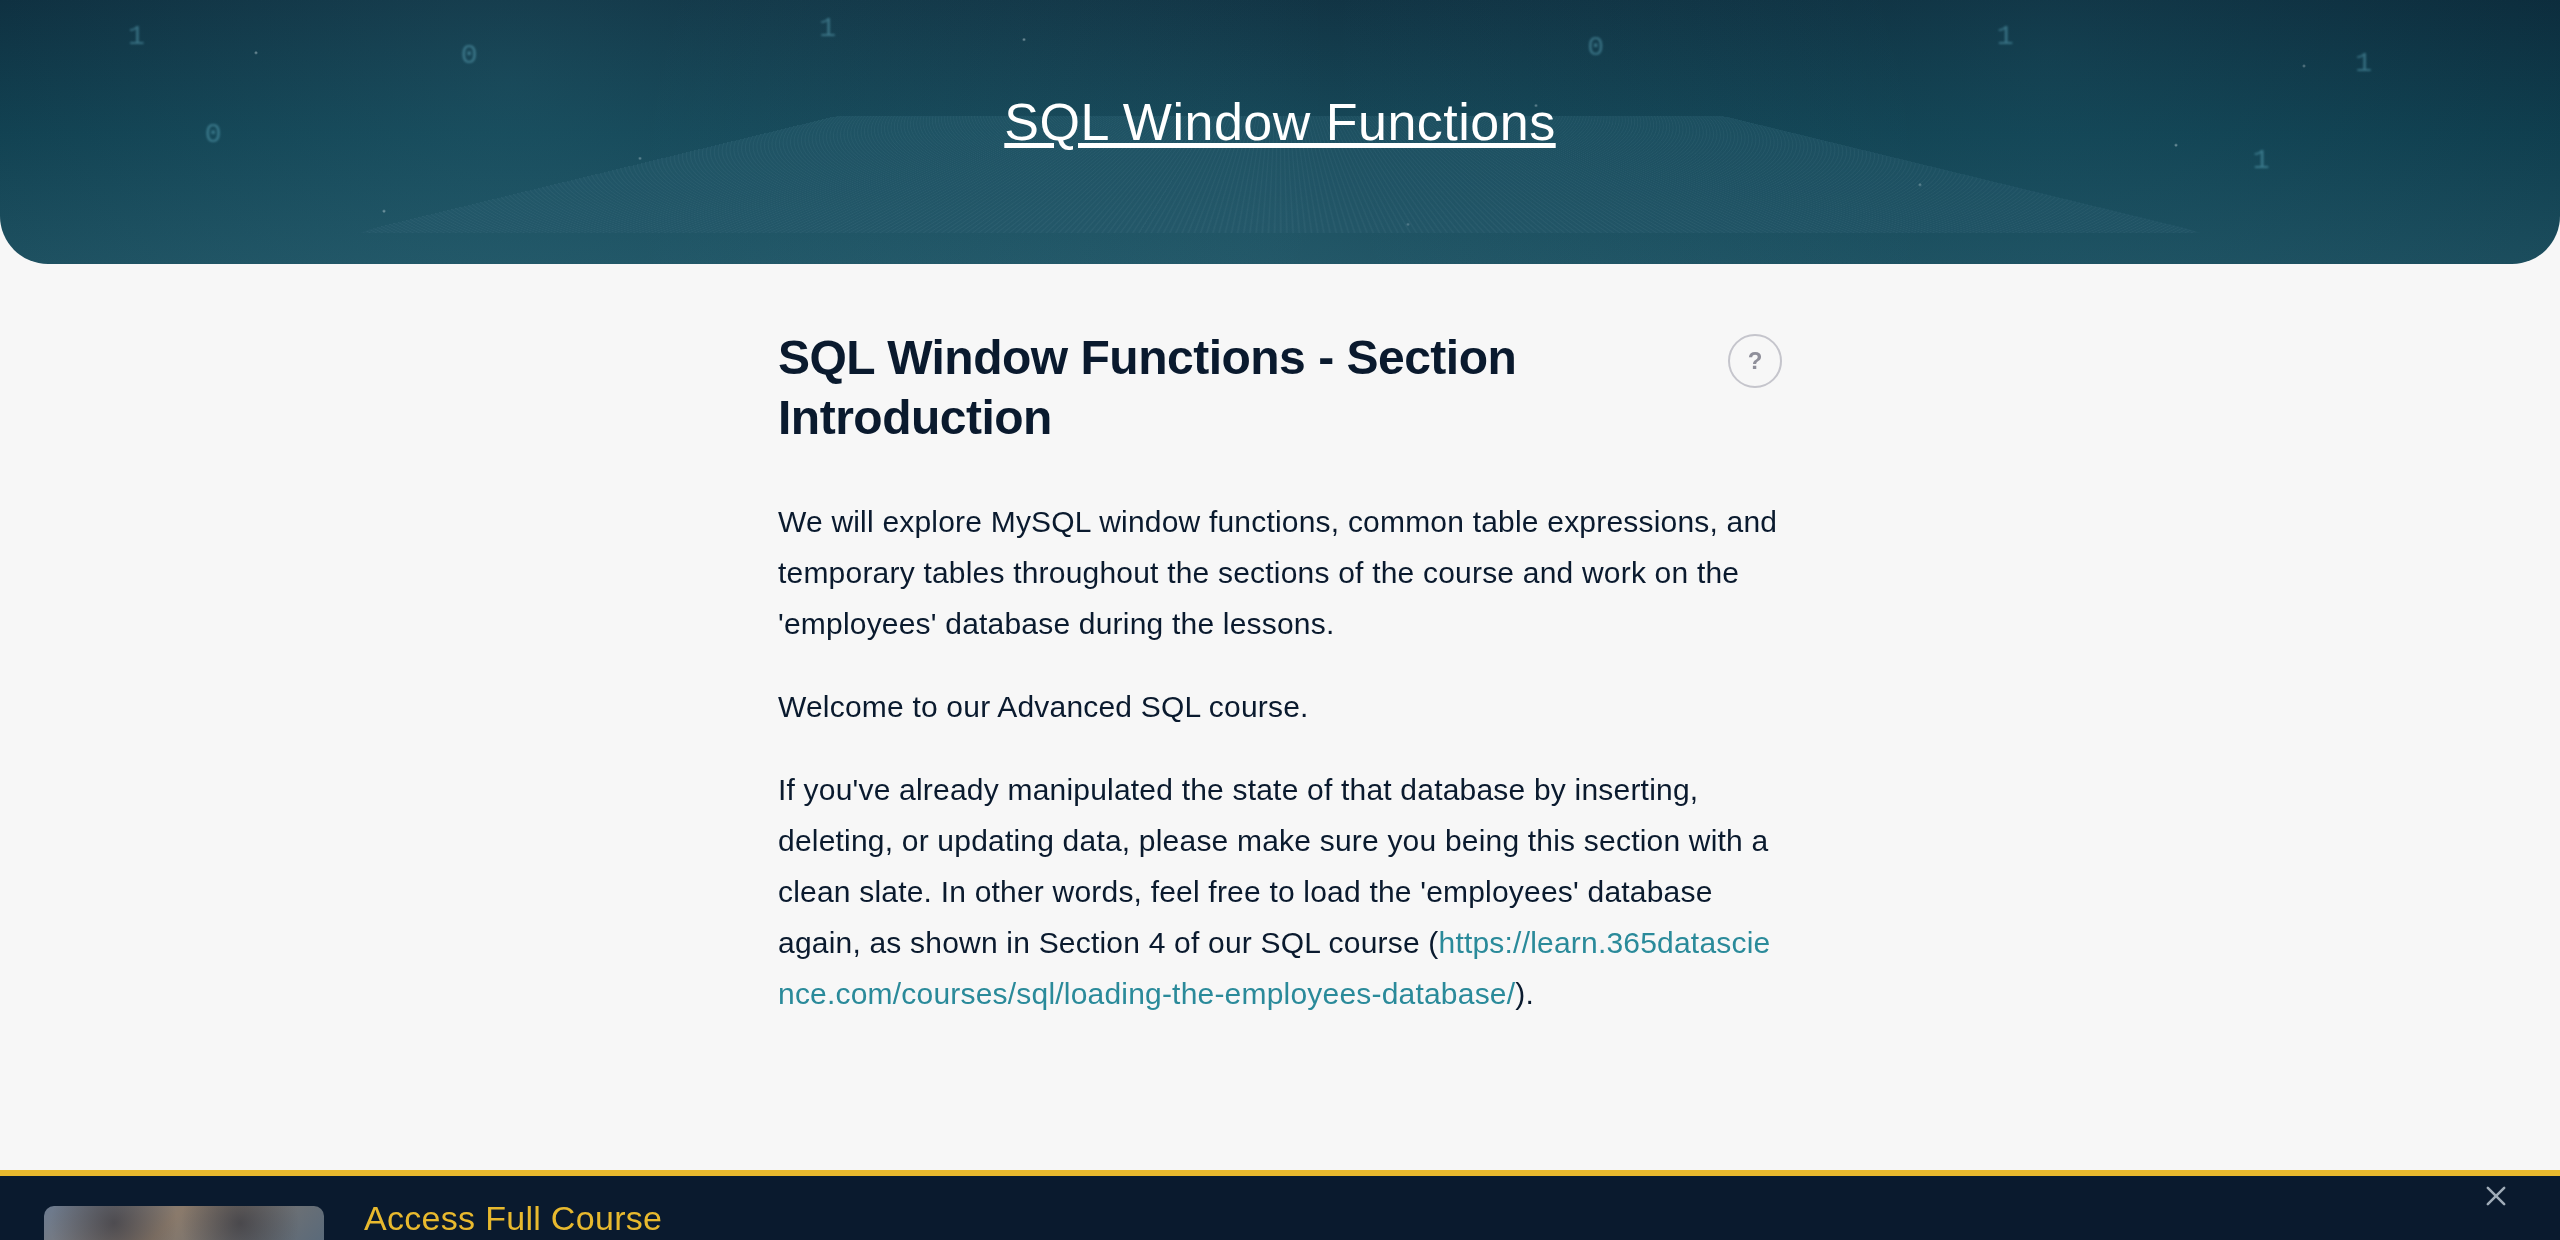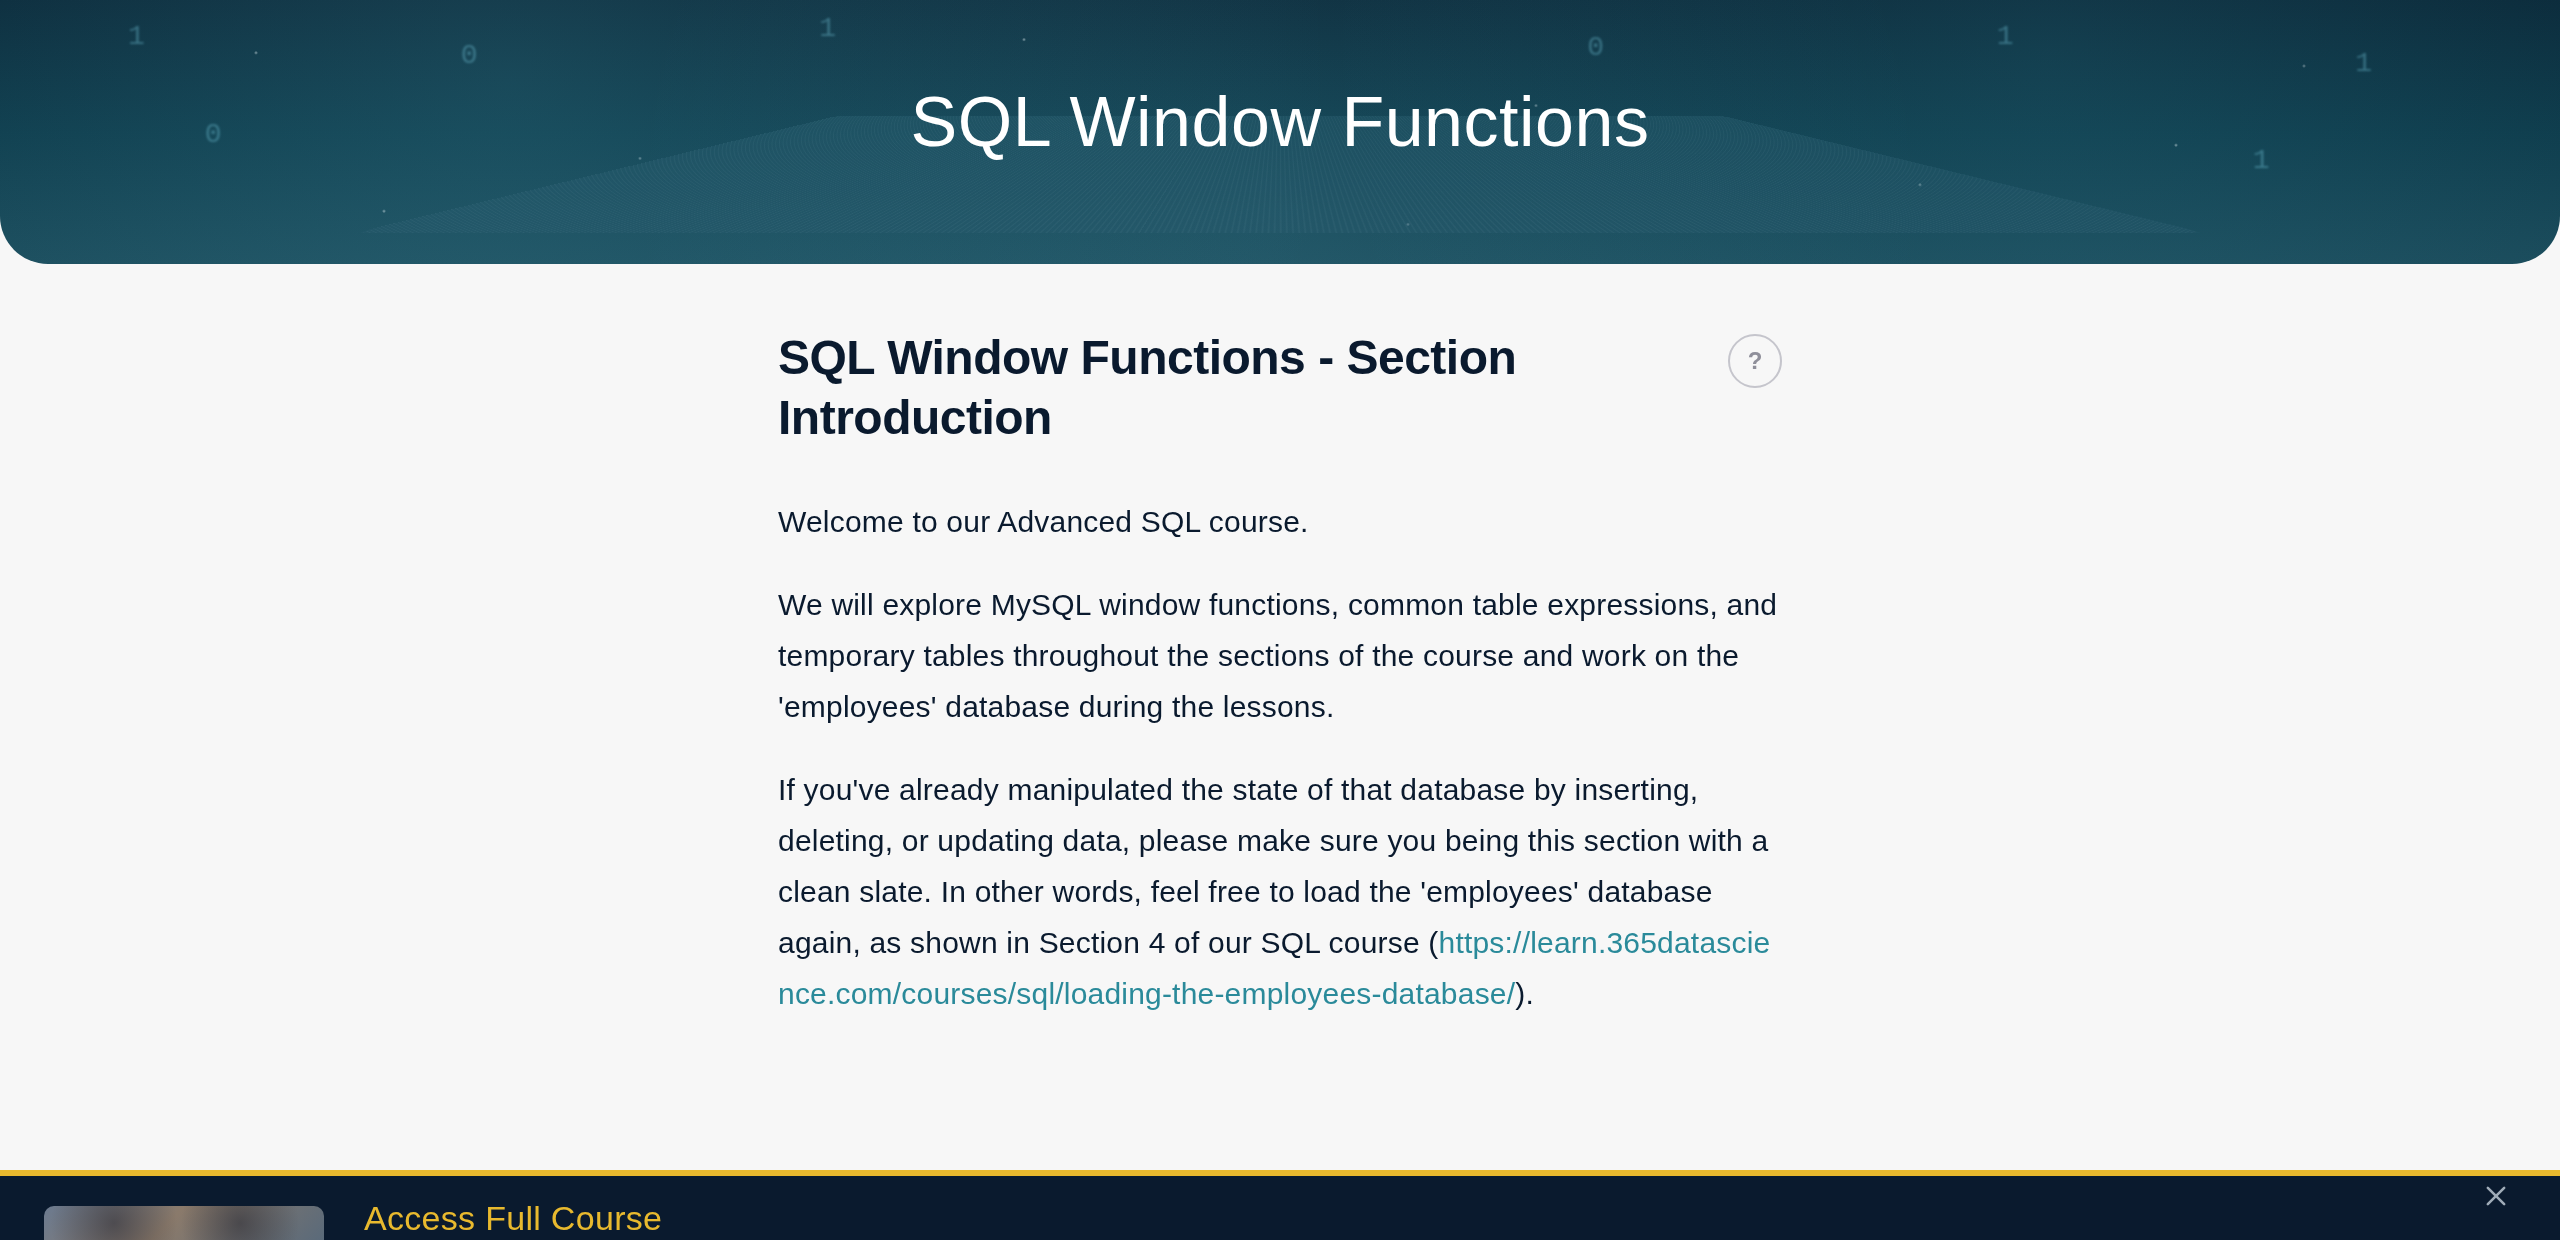--- a/index.html
+++ b/index.html
@@ -69,24 +69,25 @@
     .hero-digits span:nth-child(3){top:5%;left:32%}
     .hero-digits span:nth-child(4){top:12%;left:62%}
     .hero-digits span:nth-child(5){top:8%;left:78%}
     .hero-digits span:nth-child(6){top:18%;left:92%}
     .hero-digits span:nth-child(7){top:45%;left:8%}
     .hero-digits span:nth-child(8){top:55%;left:88%}
     .hero-title {
       position: relative;
       z-index: 2;
       color: #ffffff;
-      font-size: 70px;
+      font-size: 52px;
       font-weight: 500;
       letter-spacing: 0.5px;
       margin-top: -20px;
+      text-decoration: underline;
     }
     .content {
       max-width: 1004px;
       margin: 0 auto;
       padding: 64px 0 180px 0;
     }
     .content-header {
       display: flex;
       align-items: flex-start;
       justify-content: space-between;
@@ -207,22 +208,22 @@
 </div>
 
 <div class="content">
   <div class="content-header">
     <h2 class="section-title">SQL Window Functions - Section Introduction</h2>
     <button class="help-button">
       <span>?</span>
     </button>
   </div>
 
+  <p class="body-text">We will explore MySQL window functions, common table expressions, and temporary tables throughout the sections of the course and work on the 'employees' database during the lessons.</p>
   <p class="body-text">Welcome to our Advanced SQL course.</p>
-  <p class="body-text">We will explore MySQL window functions, common table expressions, and temporary tables throughout the sections of the course and work on the 'employees' database during the lessons.</p>
   <p class="body-text">
     <span>If you've already manipulated the state of that database by inserting, deleting, or updating data, please make sure you being this section with a clean slate. In other words, feel free to load the 'employees' database again, as shown in Section 4 of our SQL course (</span><a class="body-link">https://learn.365datascience.com/courses/sql/loading-the-employees-database/</a><span>).</span>
   </p>
 </div>
 
 <div class="accent-bar"></div>
 
 <div class="footer-banner">
   <div class="banner-thumb"></div>
   <div class="banner-title">Access Full Course</div>

